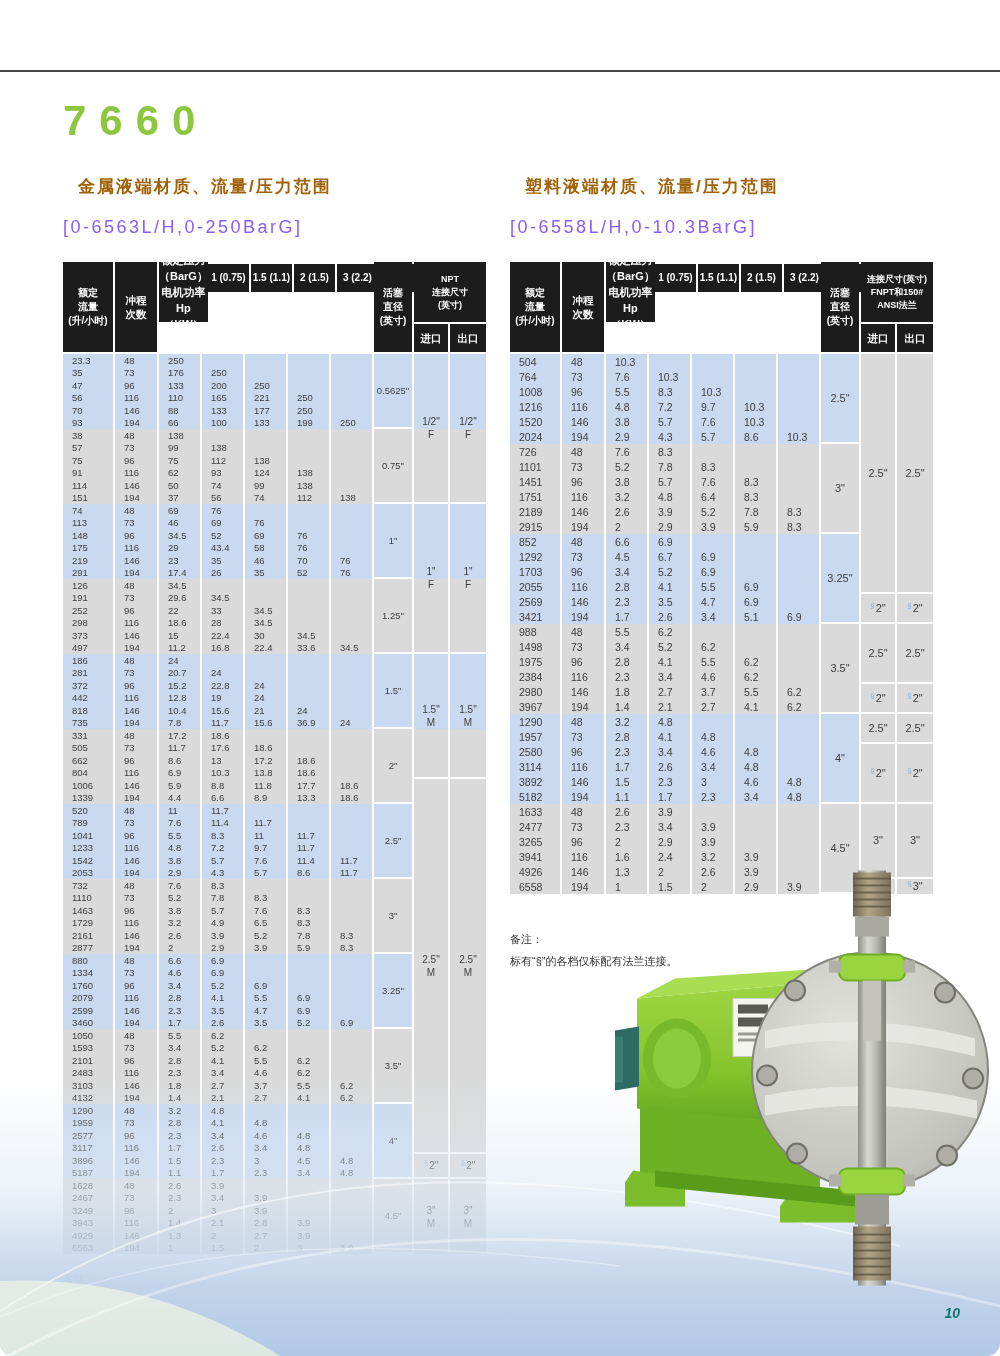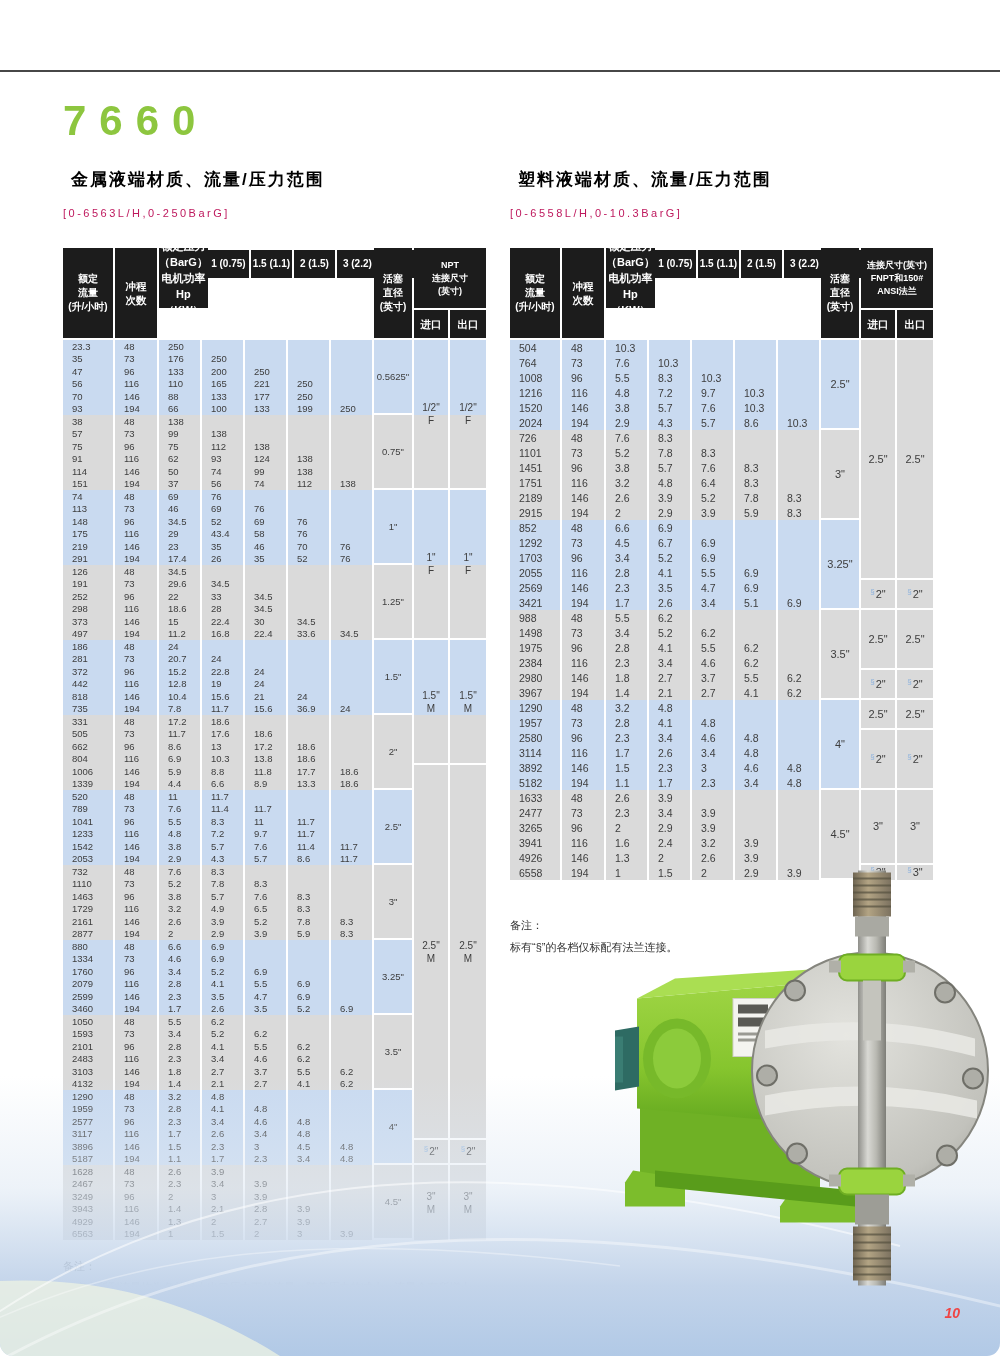--- a/index.html
+++ b/index.html
@@ -4,23 +4,23 @@
 <style>
   html,body{margin:0;padding:0;background:#fff;}
   .page{position:relative;width:1000px;height:1356px;background:#ffffff;overflow:hidden;
         font-family:"Liberation Sans","DejaVu Sans",sans-serif;color:#3d3d3d;border-radius:13px;}
   .top-rule{position:absolute;left:0;top:70px;width:1000px;height:2px;background:#474747;}
   .page-title{position:absolute;left:63px;top:98px;font-size:42px;font-weight:bold;
         color:#8dc63f;letter-spacing:13px;line-height:46px;}
   .section{position:absolute;top:160px;width:423px;}
   .section.left{left:63px;}
   .section.right{left:510px;}
-  .section-heading{font-size:17px;font-weight:bold;color:#000000;letter-spacing:2px;
-        line-height:24px;margin:8px;}
-  .section-subtitle{font-size:11px;color:#be185d;letter-spacing:2.5px;line-height:26px;height:26px;}
+  .section-heading{font-size:17px;font-weight:bold;color:#a16207;letter-spacing:2px;
+        line-height:24px;margin:15px;}
+  .section-subtitle{font-size:18px;color:#8b5cf6;letter-spacing:2.5px;line-height:26px;height:26px;}
 
   
   .ptable{margin-top:22px;width:423px;--rh:12.5px;}
   #table-right{--rh:15px;}
   .thead{display:flex;height:90px;margin-bottom:2px;}
   .th{background:#1c1c1c;color:#fff;display:flex;flex-direction:column;justify-content:center;
       align-items:center;text-align:center;font-weight:bold;font-size:10.5px;line-height:14px;}
   .th-flow{width:50px;height:90px;margin-right:2px;font-size:10px;}
   .th-strokes{width:42px;height:90px;margin-right:2px;}
   .th-power{width:213px;margin-right:2px;display:flex;flex-direction:row;}
@@ -69,21 +69,21 @@
 
   .notes{font-size:11px;color:#303030;line-height:21px;margin-top:16px;}
   .section.right .notes{margin-top:34px;line-height:22px;}
 
   .pump{position:absolute;left:615px;top:868px;width:385px;height:420px;z-index:2;}
   .bg-bottom{position:absolute;left:0;right:0;bottom:0;height:280px;z-index:0;
       background:linear-gradient(to bottom, rgba(255,255,255,0) 0%, rgba(222,232,243,.55) 40%,
       #c3d4ea 75%, #b1c9e6 100%);}
   .bg-arcs{position:absolute;left:0;bottom:0;z-index:1;}
   .page-number{position:absolute;right:40px;top:1305px;font-size:14px;font-weight:bold;
-      font-style:italic;color:#ef4444;z-index:3;}
+      font-style:italic;color:#0f766e;z-index:3;}
 </style>
 </head>
 <body>
 
 <div class="page">
   <div class="top-rule"></div>
   <div class="page-title">7660</div>
 
   <div class="section left">
     <h2 class="section-heading">金属液端材质、流量/压力范围</h2>

